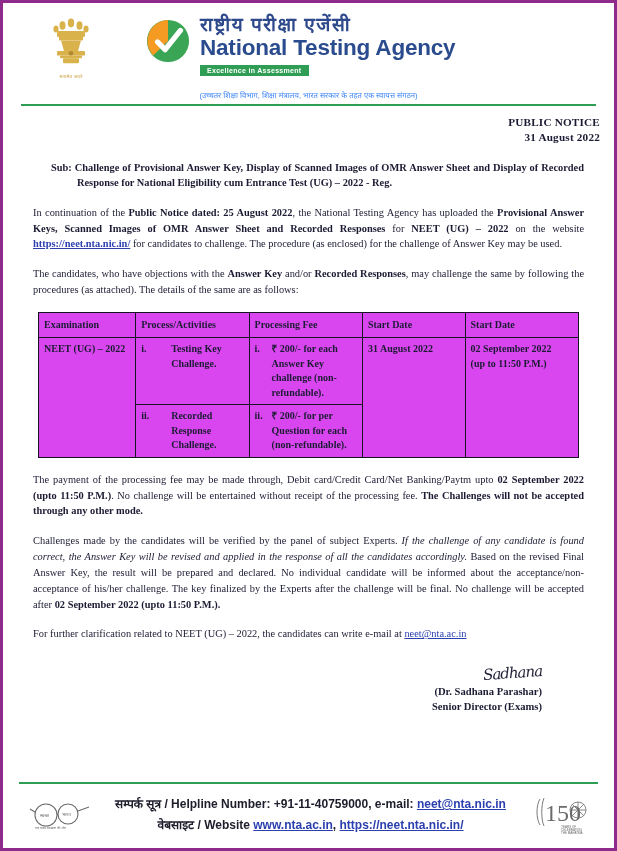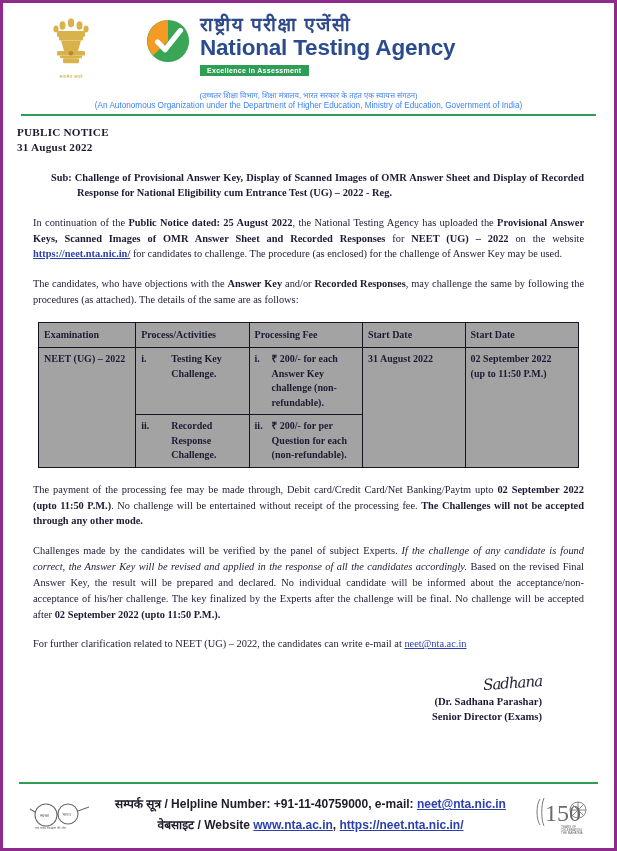--- a/index.html
+++ b/index.html
@@ -105,21 +105,21 @@
   .org-hindi { font-size: 7.6px; }
   .org-english { font-size: 8.2px; margin-top: 1px; }
   .rule-green {
     height: 2px;
     background: #2f9e54;
     margin: 4px 4px 0 4px;
   }
 
   
   .title-block {
-    text-align: left;
+    text-align: right;
     margin-top: 9px;
     font-weight: 700;
     font-size: 11.2px;
     letter-spacing: .2px;
     line-height: 1.32;
   }
 
   
   .subject {
     margin: 15px 16px 0 34px;
@@ -145,21 +145,21 @@
   .link {
     color: #2b3fae;
     text-decoration: underline;
   }
 
   
   .tbl-wrap { margin: 14px 5px 0 5px; }
   table.notice {
     border-collapse: collapse;
     width: 100%;
-    background: #a3a3a3;
+    background: #d946ef;
     table-layout: fixed;
   }
   table.notice th,
   table.notice td {
     border: 1.3px solid #15151f;
     font-size: 10px;
     font-weight: 700;
     padding: 4px 5px;
     vertical-align: top;
     line-height: 1.45;
@@ -261,21 +261,20 @@
         <div class="nta-words">
           <div class="nta-hindi">राष्ट्रीय  परीक्षा  एजेंसी</div>
           <div class="nta-english">National Testing Agency</div>
           <div class="nta-tag">Excellence in Assessment</div>
         </div>
       </div>
     </div>
 
     <div class="org-lines">
       <div class="org-hindi">(उच्चतर शिक्षा विभाग, शिक्षा मंत्रालय, भारत सरकार के तहत एक स्वायत्त संगठन)</div>
-      <div class="org-english">(An Autonomous Organization under the Department of Higher Education, Ministry of Education, Government of India)</div>
     </div>
     <div class="rule-green"></div>
 
     <div class="title-block">
       <div>PUBLIC NOTICE</div>
       <div>31 August 2022</div>
     </div>
 
     <div class="subject">
       <span>Sub:</span>

